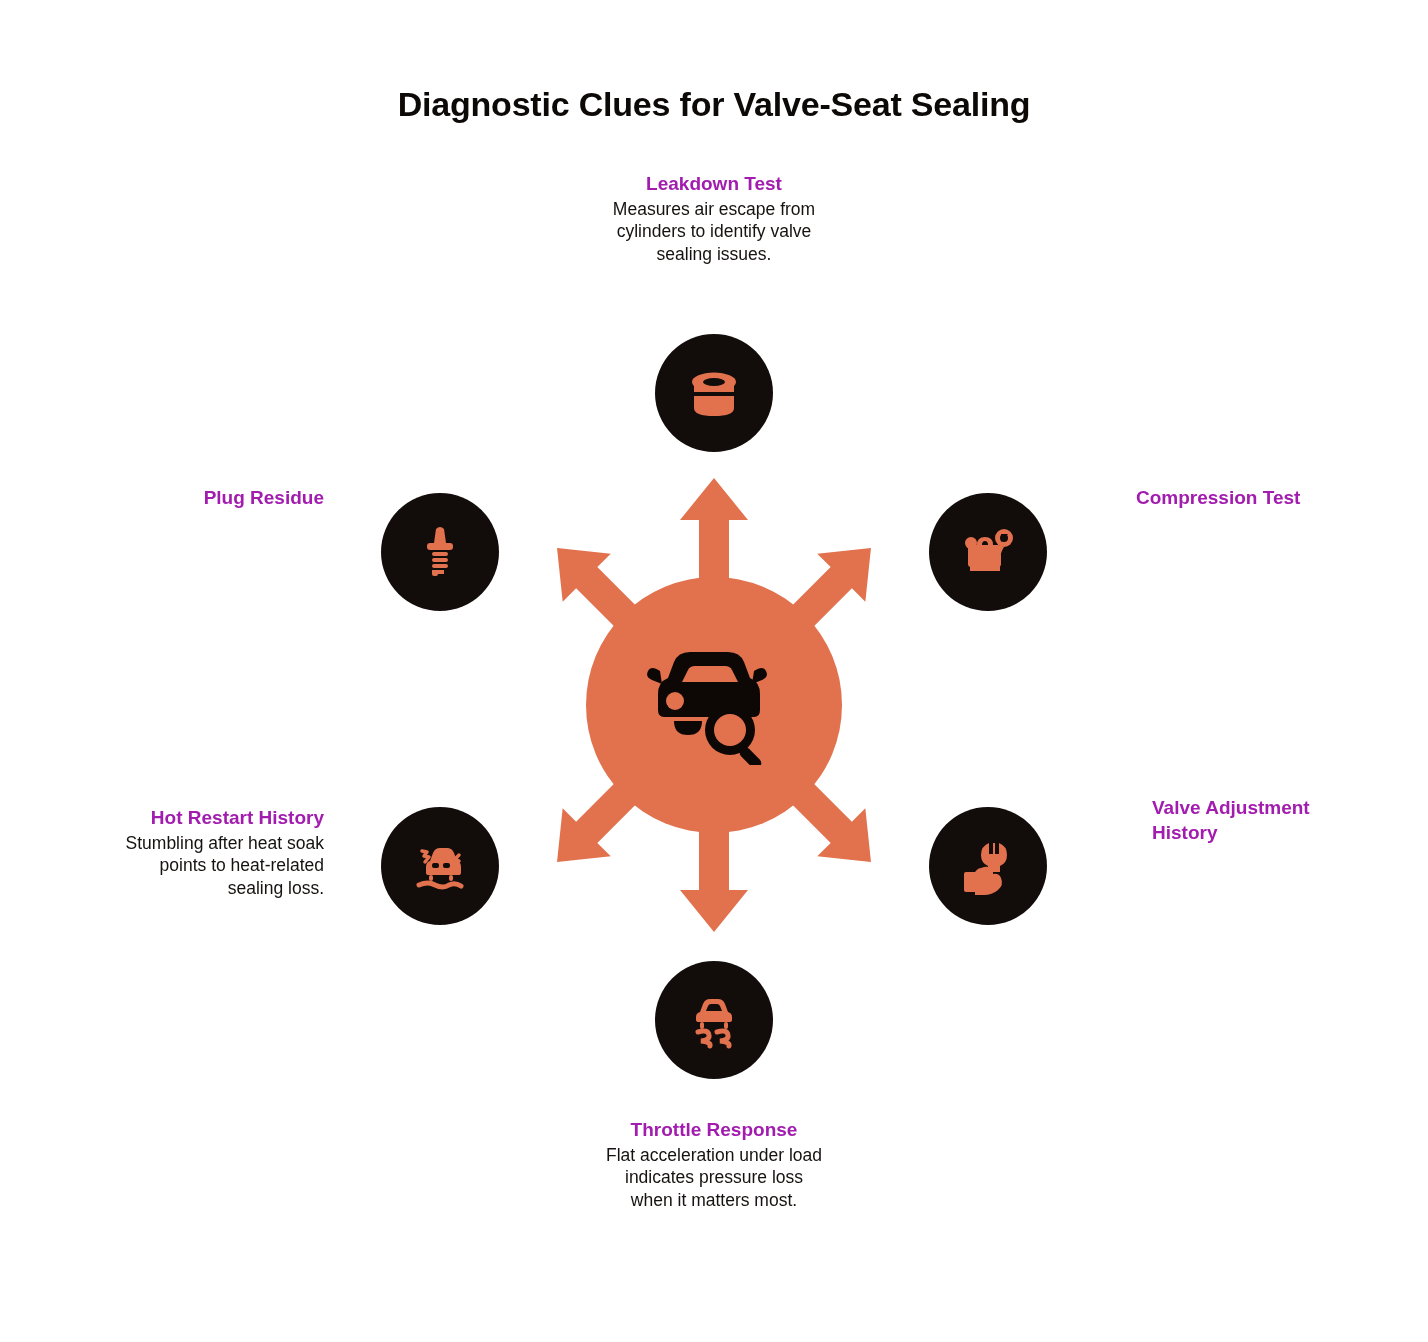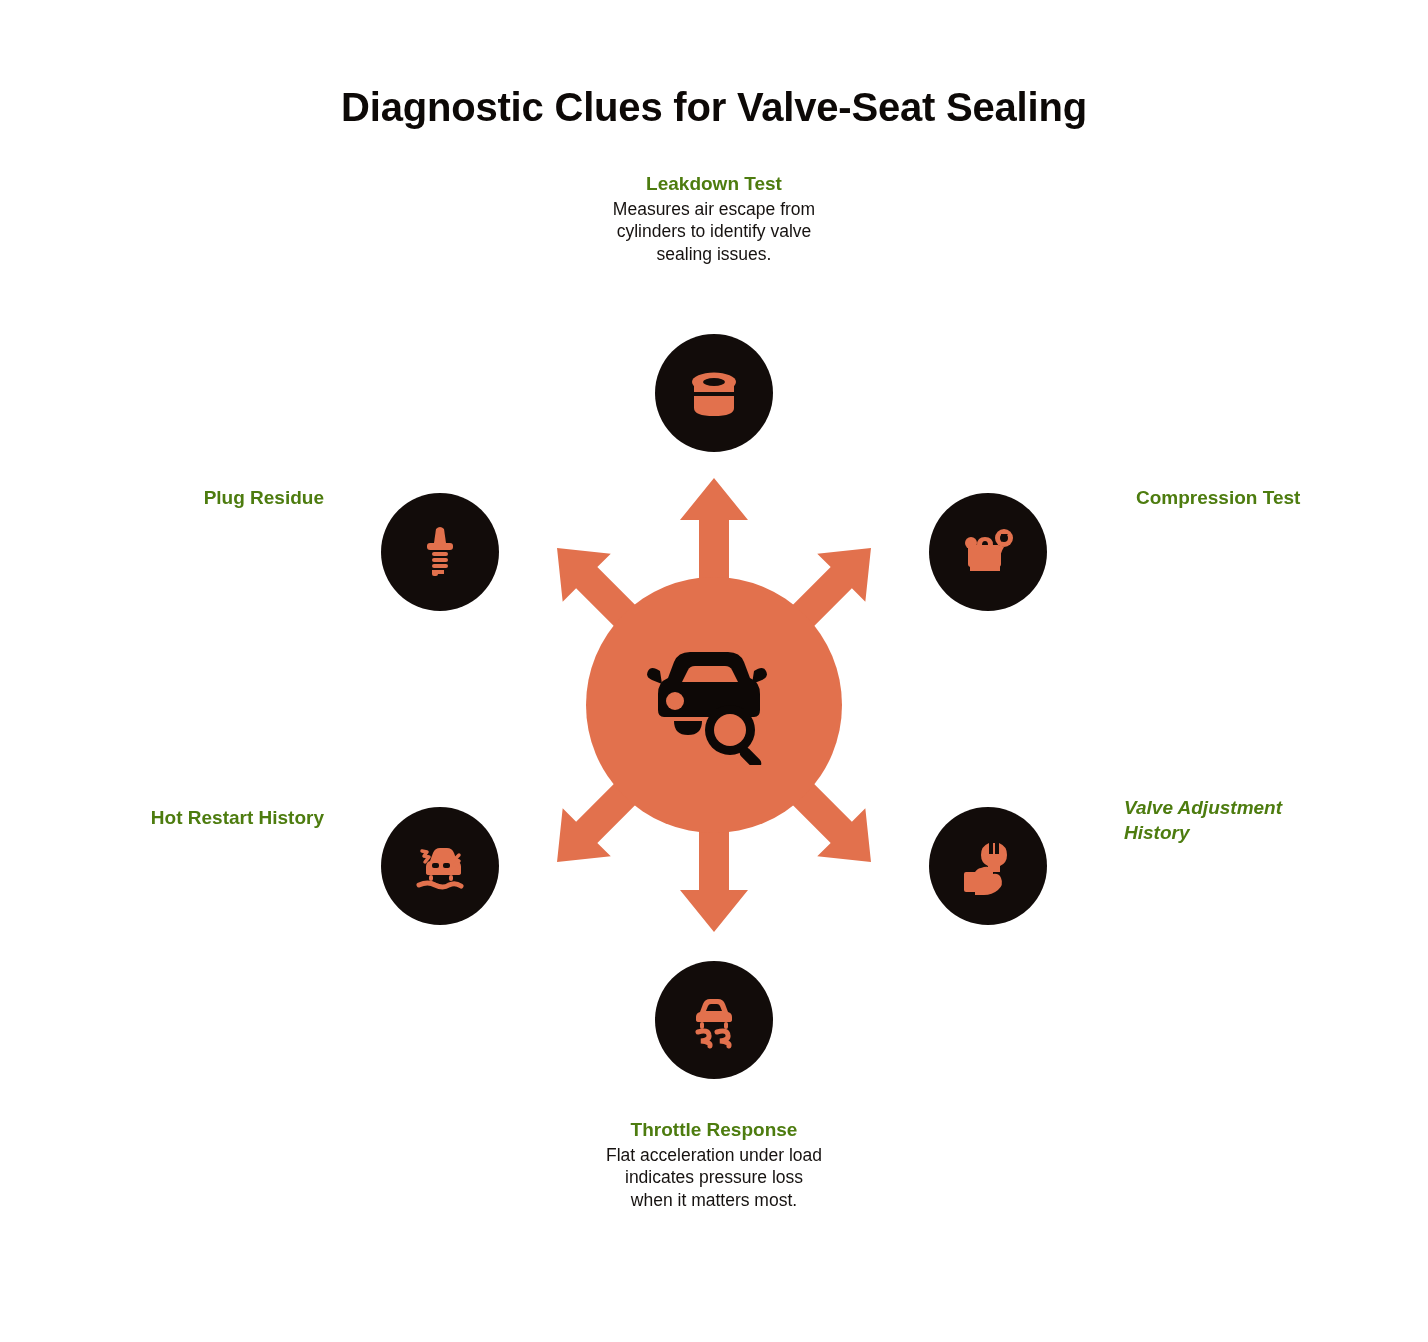--- a/index.html
+++ b/index.html
@@ -14,21 +14,21 @@
     position: relative;
     overflow: hidden;
   }
 
   #chart-title {
     position: absolute;
     left: 0;
     top: 85px;
     width: 1428px;
     text-align: center;
-    font-size: 40px;
+    font-size: 34px;
     font-weight: bold;
     color: #0d0907;
     letter-spacing: -0.2px;
   }
 
   
   #hub {
     position: absolute;
     left: 714px;
     top: 705px;
@@ -71,21 +71,21 @@
     position: absolute;
     width: 210px;
     font-size: 17.5px;
     line-height: 1.30;
     color: #161210;
   }
   .label .head {
     display: block;
     font-weight: bold;
     font-size: 19px;
-    color: #4d7c0f;
+    color: #a21caf;
     line-height: 1.30;
     margin-bottom: 1px;
   }
   .label.right { text-align: left; margin-left: 32px; }
   .label.left  { text-align: right; }
   .label.center{ text-align: center; width: 220px; }
 </style>
 </head>
 <body>
 
@@ -242,28 +242,29 @@
 
 <div class="label center" style="left:604px; top:172px;">
   <span class="head">Leakdown Test</span>
   <span>Measures air escape from cylinders to identify valve sealing issues.</span>
 </div>
 
 <div class="label right" style="left:1104px; top:486px;">
   <span class="head">Compression Test</span>
 </div>
 
-<div class="label right" style="left:1092px; top:796px;font-style:italic;">
+<div class="label right" style="left:1120px; top:796px;">
   <span class="head">Valve Adjustment History</span>
 </div>
 
 <div class="label center" style="left:604px; top:1118px;">
   <span class="head">Throttle Response</span>
   <span>Flat acceleration under load indicates pressure loss when it matters most.</span>
 </div>
 
 <div class="label left" style="left:114px; top:806px;">
   <span class="head">Hot Restart History</span>
+  <span>Stumbling after heat soak points to heat-related sealing loss.</span>
 </div>
 
 <div class="label left" style="left:114px; top:486px;">
   <span class="head">Plug Residue</span>
 </div>
 
 </body></html>

